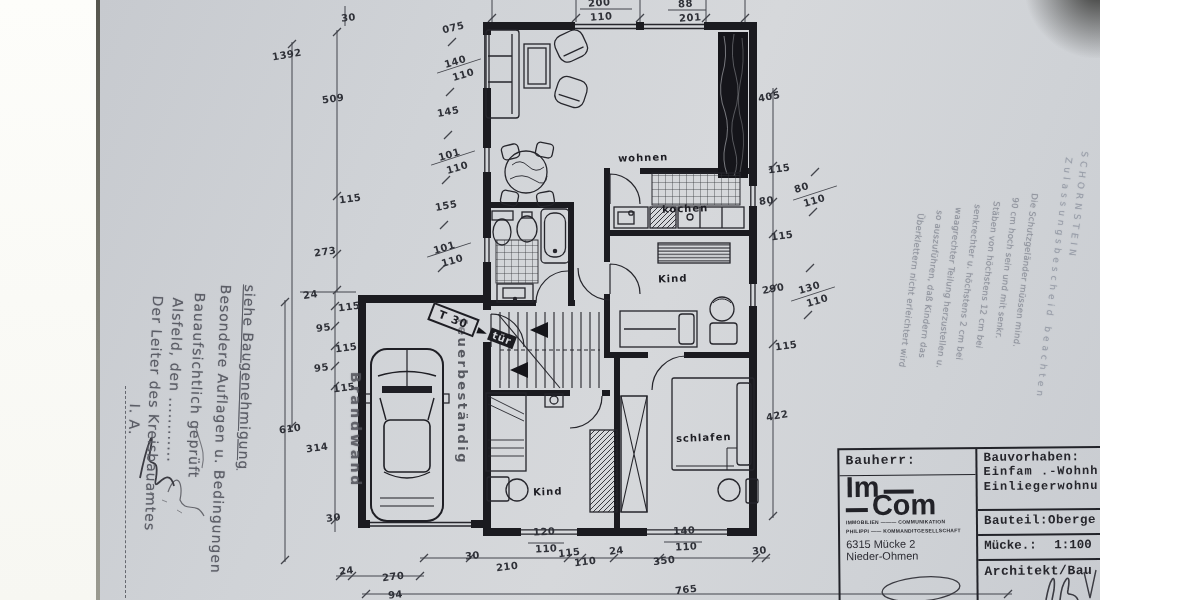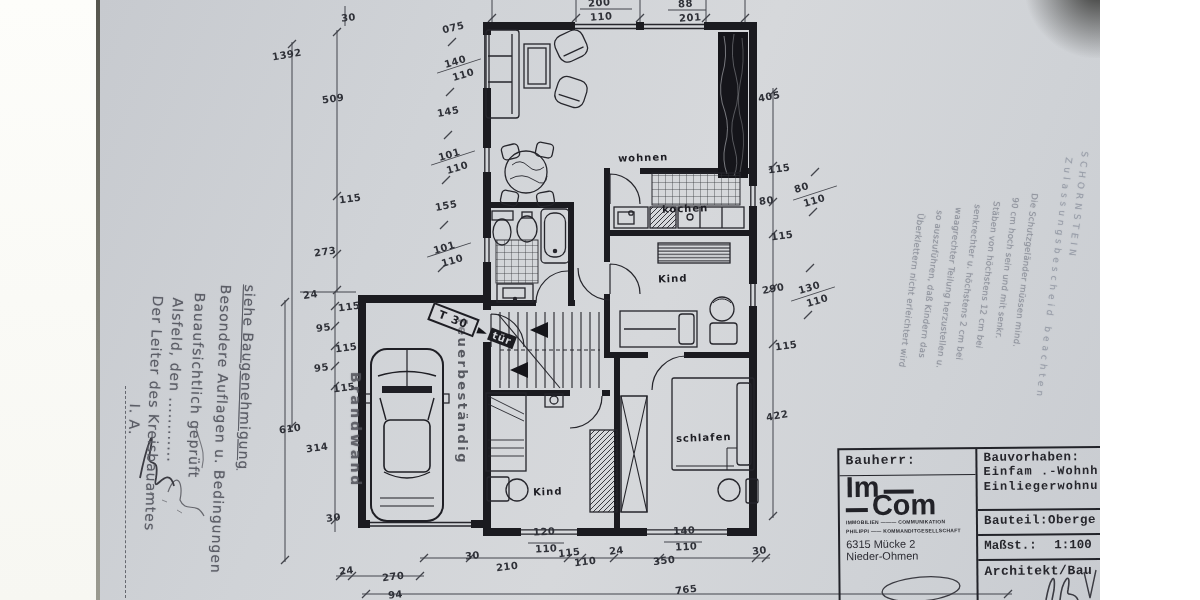--- a/index.html
+++ b/index.html
@@ -374,21 +374,21 @@
           </div>
         </div>
         <div class="tb-right">
           <div class="tb-row1">
             <div class="tb-label">Bauvorhaben:</div>
             <div class="tb-line">Einfam .-Wohnh</div>
             <div class="tb-line">Einliegerwohnu</div>
           </div>
           <div class="tb-row2">Bauteil:Oberge</div>
           <div class="tb-row3">
-            <span>Maßst.:</span>
+            <span>Mücke.:</span>
             <span class="msval">1:100</span>
           </div>
           <div class="tb-row4">Architekt/Bau</div>
         </div>
       </div>
 
     </div>
     <div class="corner-shadow"></div>
   </div>
 

